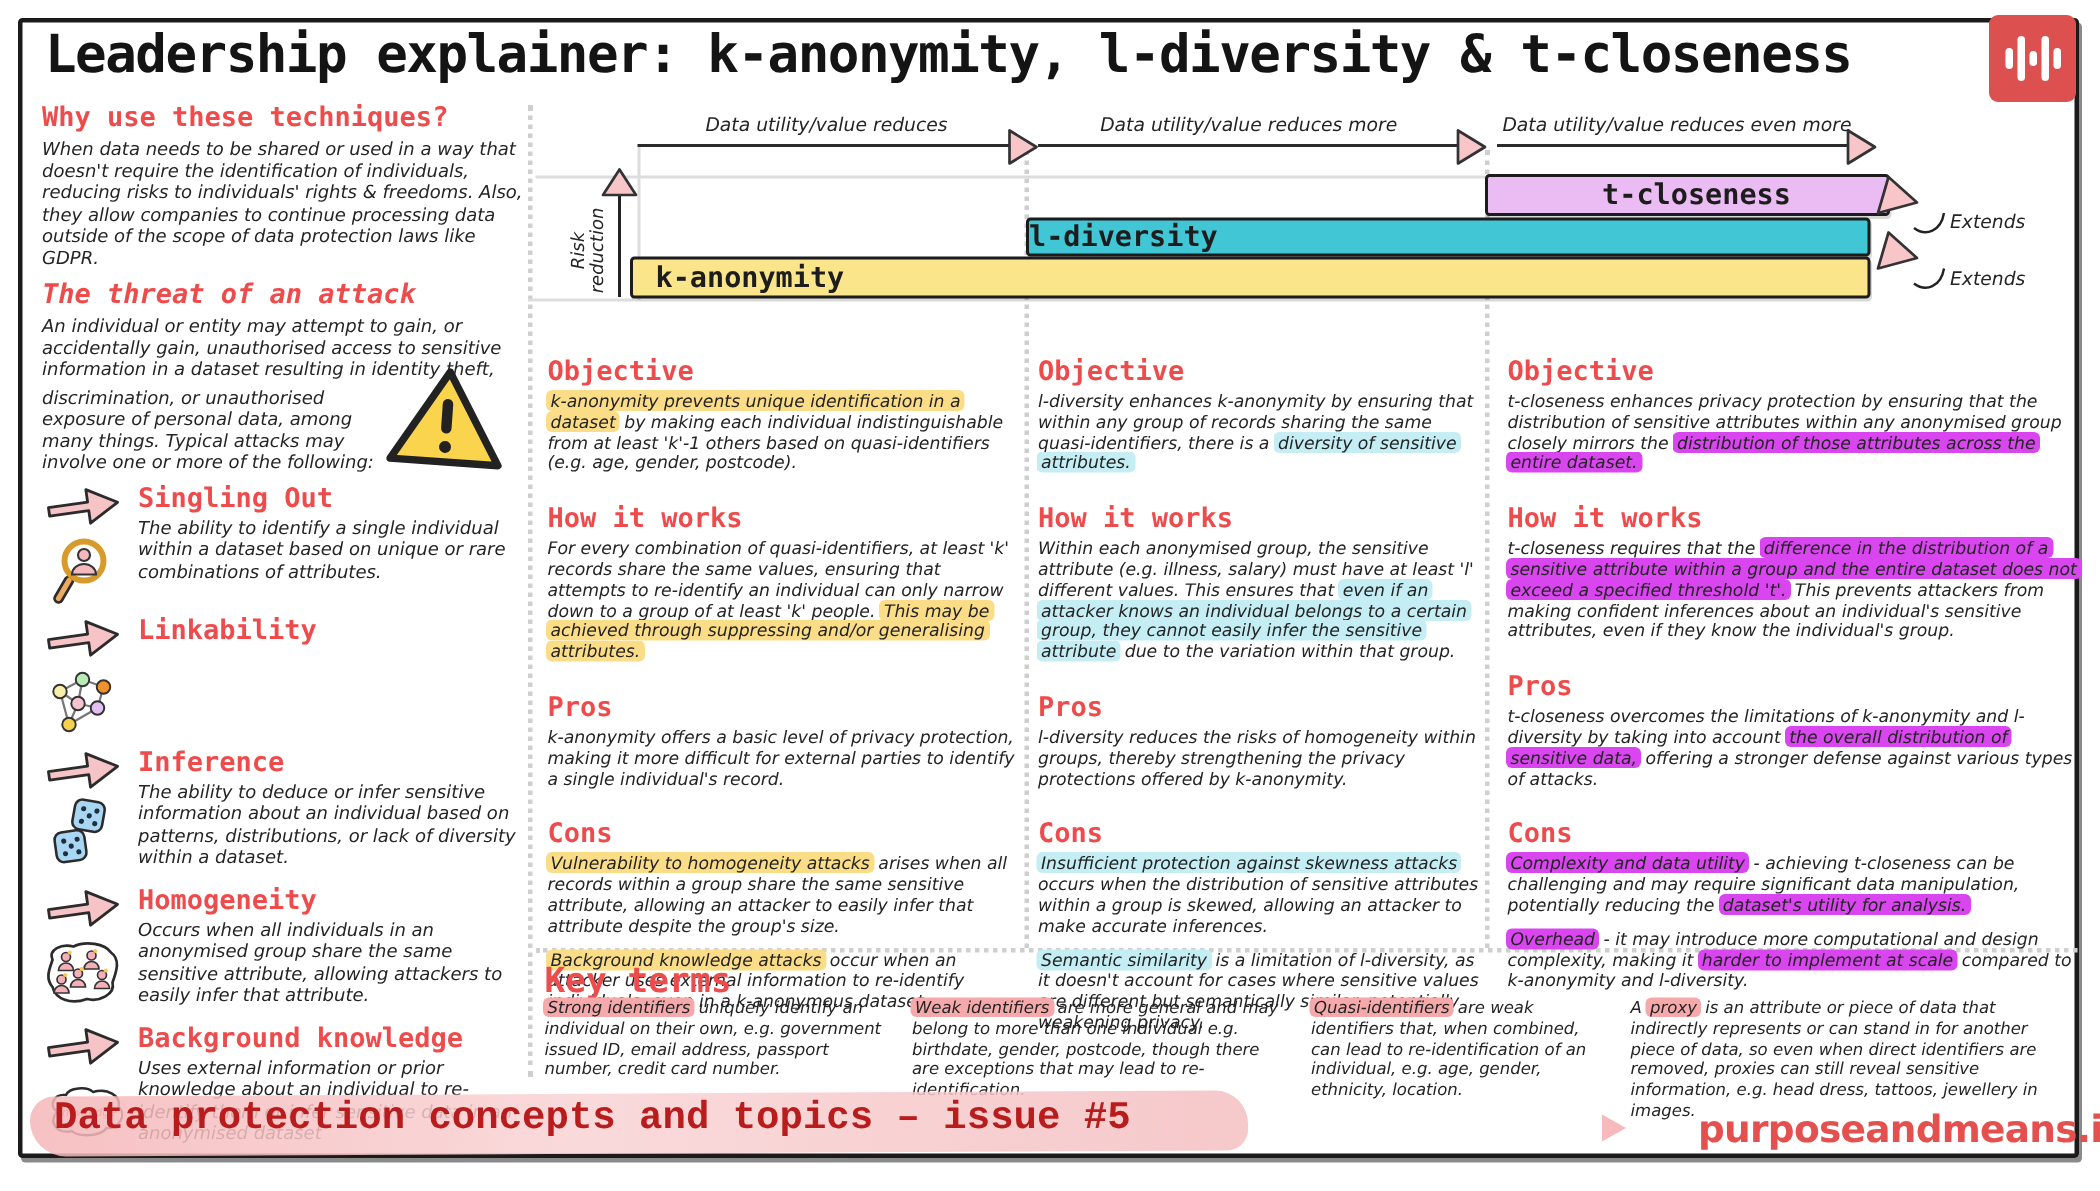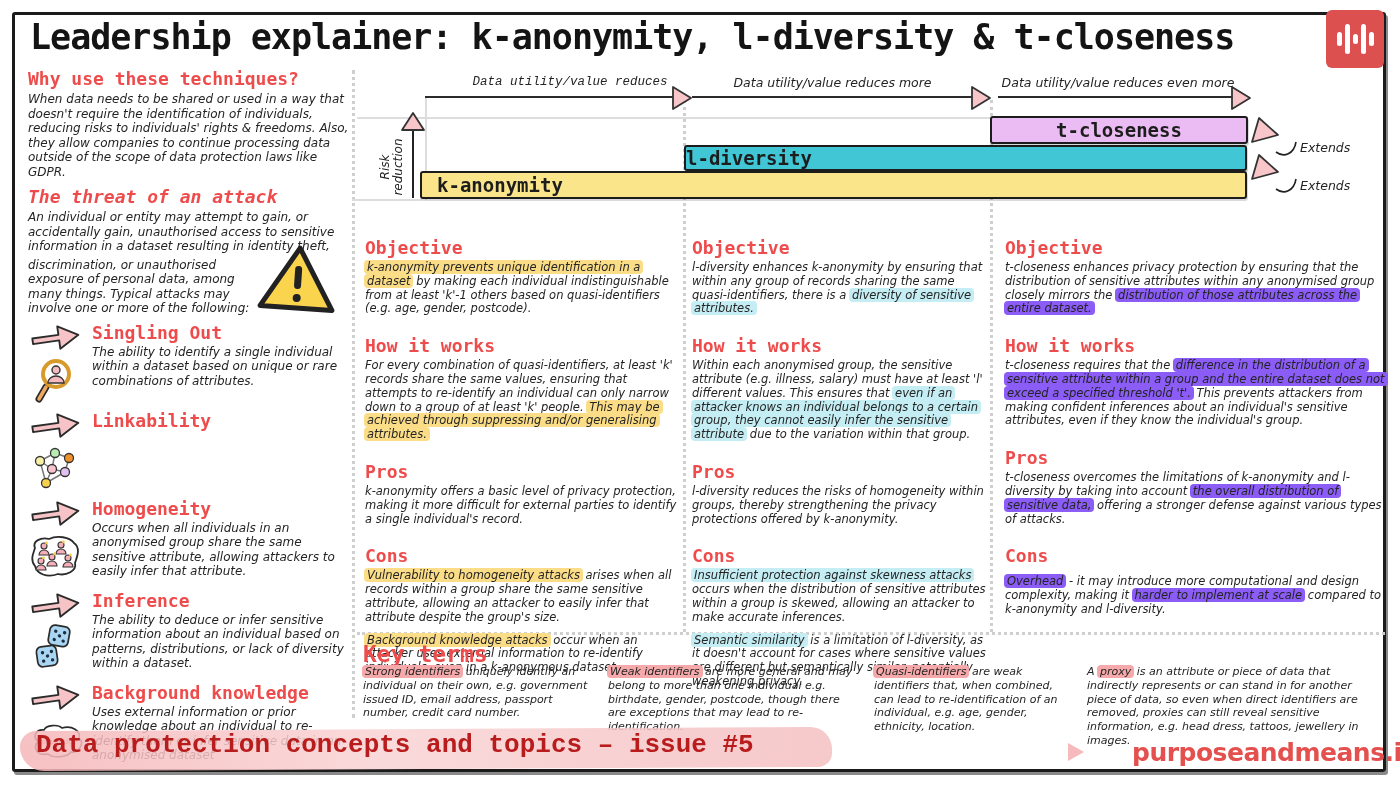--- a/index.html
+++ b/index.html
@@ -11,21 +11,21 @@
   .mono{font-family:"DejaVu Sans Mono",monospace;font-weight:bold;}
   .hand{font-family:"DejaVu Sans",sans-serif;font-style:italic;color:#242424;}
   .red-head{font-family:"DejaVu Sans Mono",monospace;font-weight:bold;color:#EE4C4C;margin:0;}
   #title{position:absolute;left:30px;top:17px;width:1295px;font-size:35px;letter-spacing:-1px;
          color:#141414;white-space:nowrap;}
   
   .hl{border-radius:4px;padding:0 3px;margin:0 -1px;
       -webkit-box-decoration-break:clone;box-decoration-break:clone;}
   .hl-yellow{background:#FBDD88;}
   .hl-cyan{background:#C4EDF4;}
-  .hl-purple{background:#8b5cf6;}
+  .hl-purple{background:#d946ef;}
   .hl-pink{background:#F5A9AA;}
   
   #sidebar{position:absolute;left:28px;top:68px;width:322px;}
   #sidebar h2{font-size:18px;margin:0 0 3px 0;}
   #sidebar p{font-size:12px;line-height:14.5px;margin:0 0 4px 0;}
   .threat-wrap{position:relative;}
   .threat-narrow{width:225px;}
   .warn-tri{position:absolute;left:228px;top:-16px;}
   .attacks{margin-top:6px;display:flex;flex-direction:column;gap:7px;}
   .attack{display:flex;}
@@ -131,20 +131,50 @@
             <circle cx="10" cy="16" r="4.5" fill="#F8EFA6" stroke="#333" stroke-width="1.3"></circle>
             <circle cx="25" cy="8" r="4.5" fill="#B9EBB4" stroke="#333" stroke-width="1.3"></circle>
             <circle cx="39" cy="13" r="4.5" fill="#F0922B" stroke="#333" stroke-width="1.3"></circle>
             <circle cx="22" cy="24" r="4.5" fill="#F6C3CF" stroke="#333" stroke-width="1.3"></circle>
             <circle cx="35" cy="27" r="4.5" fill="#E3C0F2" stroke="#333" stroke-width="1.3"></circle>
             <circle cx="16" cy="38" r="4.5" fill="#F5D14E" stroke="#333" stroke-width="1.3"></circle>
           </svg>
         </div>
         <div class="attack-body">
           <h3 class="red-head">Linkability</h3>
+        </div>
+      </div>
+
+      <div class="attack">
+        <div class="attack-icons">
+          <svg width="56" height="32" viewBox="0 0 56 34">
+              <polygon points="3,14 31,14 31,5 52,17 31,29 31,20 3,20" fill="#F6C3C6" stroke="#2b2b2b" stroke-width="2" stroke-linejoin="round" transform="rotate(-8 28 17)"></polygon>
+            </svg>
+          <svg width="46" height="46" viewBox="0 0 46 46" style="margin:2px 0 0 4px;">
+            <g transform="rotate(10 28 12)">
+              <rect x="17" y="2" width="20" height="20" rx="5" fill="#A9D7F3" stroke="#2b2b2b" stroke-width="1.7"></rect>
+              <circle cx="23" cy="8" r="1.7" fill="#1f2d3d"></circle>
+                <circle cx="32" cy="8" r="1.7" fill="#1f2d3d"></circle>
+              <circle cx="27.5" cy="12" r="1.7" fill="#1f2d3d"></circle>
+              <circle cx="23" cy="16.5" r="1.7" fill="#1f2d3d"></circle>
+                <circle cx="32" cy="16.5" r="1.7" fill="#1f2d3d"></circle>
+            </g>
+            <g transform="rotate(-8 16 32)">
+              <rect x="5" y="22" width="20" height="20" rx="5" fill="#A9D7F3" stroke="#2b2b2b" stroke-width="1.7"></rect>
+              <circle cx="11" cy="28" r="1.7" fill="#1f2d3d"></circle>
+                <circle cx="20" cy="28" r="1.7" fill="#1f2d3d"></circle>
+              <circle cx="15.5" cy="32" r="1.7" fill="#1f2d3d"></circle>
+              <circle cx="11" cy="36.5" r="1.7" fill="#1f2d3d"></circle>
+                <circle cx="20" cy="36.5" r="1.7" fill="#1f2d3d"></circle>
+            </g>
+          </svg>
+        </div>
+        <div class="attack-body">
+          <h3 class="red-head">Inference</h3>
+          <p class="hand">The ability to deduce or infer sensitive information about an individual based on patterns, distributions, or lack of diversity within a dataset.</p>
         </div>
       </div>
 
       <div class="attack">
         <div class="attack-icons">
           <svg width="56" height="32" viewBox="0 0 56 34">
               <polygon points="3,14 31,14 31,5 52,17 31,29 31,20 3,20" fill="#F6C3C6" stroke="#2b2b2b" stroke-width="2" stroke-linejoin="round" transform="rotate(-8 28 17)"></polygon>
             </svg>
           <svg width="54" height="46" viewBox="0 0 54 46" style="margin:3px 0 0 0;">
             <path d="M7,15 C4,8 13,4 21,6 C29,2 42,4 46,10 C53,15 49,24 47,30 C49,38 38,43 30,41 C19,45 9,41 7,33 C2,27 5,21 7,15 Z" fill="#fff" stroke="#2b2b2b" stroke-width="1.8"></path>
@@ -171,71 +201,41 @@
           <h3 class="red-head">Homogeneity</h3>
           <p class="hand">Occurs when all individuals in an anonymised group share the same sensitive attribute, allowing attackers to easily infer that attribute.</p>
         </div>
       </div>
 
       <div class="attack">
         <div class="attack-icons">
           <svg width="56" height="32" viewBox="0 0 56 34">
               <polygon points="3,14 31,14 31,5 52,17 31,29 31,20 3,20" fill="#F6C3C6" stroke="#2b2b2b" stroke-width="2" stroke-linejoin="round" transform="rotate(-8 28 17)"></polygon>
             </svg>
-          <svg width="46" height="46" viewBox="0 0 46 46" style="margin:2px 0 0 4px;">
-            <g transform="rotate(10 28 12)">
-              <rect x="17" y="2" width="20" height="20" rx="5" fill="#A9D7F3" stroke="#2b2b2b" stroke-width="1.7"></rect>
-              <circle cx="23" cy="8" r="1.7" fill="#1f2d3d"></circle>
-                <circle cx="32" cy="8" r="1.7" fill="#1f2d3d"></circle>
-              <circle cx="27.5" cy="12" r="1.7" fill="#1f2d3d"></circle>
-              <circle cx="23" cy="16.5" r="1.7" fill="#1f2d3d"></circle>
-                <circle cx="32" cy="16.5" r="1.7" fill="#1f2d3d"></circle>
-            </g>
-            <g transform="rotate(-8 16 32)">
-              <rect x="5" y="22" width="20" height="20" rx="5" fill="#A9D7F3" stroke="#2b2b2b" stroke-width="1.7"></rect>
-              <circle cx="11" cy="28" r="1.7" fill="#1f2d3d"></circle>
-                <circle cx="20" cy="28" r="1.7" fill="#1f2d3d"></circle>
-              <circle cx="15.5" cy="32" r="1.7" fill="#1f2d3d"></circle>
-              <circle cx="11" cy="36.5" r="1.7" fill="#1f2d3d"></circle>
-                <circle cx="20" cy="36.5" r="1.7" fill="#1f2d3d"></circle>
-            </g>
-          </svg>
-        </div>
-        <div class="attack-body">
-          <h3 class="red-head">Inference</h3>
-          <p class="hand">The ability to deduce or infer sensitive information about an individual based on patterns, distributions, or lack of diversity within a dataset.</p>
-        </div>
-      </div>
-
-      <div class="attack">
-        <div class="attack-icons">
-          <svg width="56" height="32" viewBox="0 0 56 34">
-              <polygon points="3,14 31,14 31,5 52,17 31,29 31,20 3,20" fill="#F6C3C6" stroke="#2b2b2b" stroke-width="2" stroke-linejoin="round" transform="rotate(-8 28 17)"></polygon>
-            </svg>
           <svg width="58" height="38" viewBox="0 0 58 38" style="margin:8px 0 0 0;">
             <path d="M10,19 C4,15 8,7 16,8 C18,3 30,2 34,6 C44,3 53,9 51,16 C57,21 51,31 43,30 C39,36 24,36 20,32 C10,34 4,27 10,19 Z" fill="#fff" stroke="#2b2b2b" stroke-width="1.6"></path>
             <text x="29" y="22" text-anchor="middle" font-size="7.5" font-style="italic" fill="#E4504E">Knowledge</text>
           </svg>
         </div>
         <div class="attack-body">
           <h3 class="red-head">Background knowledge</h3>
           <p class="hand">Uses external information or prior knowledge about an individual to re-identify them or infer sensitive data in an anonymised dataset</p>
         </div>
       </div>
 
     </div>
   </div>
 
   <div class="dotted-v" style="left:352px;top:70px;height:648px;"></div>
   <div class="dotted-v" style="left:683px;top:100px;height:532px;"></div>
   <div class="dotted-v" style="left:990px;top:100px;height:532px;"></div>
   <div class="dotted-h" style="left:357px;top:632px;width:1028px;"></div>
 
   <div>
-    <div class="diag-label hand" style="left:444px;top:75px;width:252px;font-family:Liberation Mono, monospace;">Data utility/value reduces</div>
+    <div class="diag-label hand" style="left:425px;top:75px;width:252px;">Data utility/value reduces</div>
     <div class="diag-label hand" style="left:690px;top:75px;width:285px;">Data utility/value reduces more</div>
     <div class="diag-label hand" style="left:992px;top:75px;width:252px;">Data utility/value reduces even more</div>
 
     <div class="diag-line" style="left:425px;top:96px;width:248px;"></div>
     <div class="abs" style="left:671px;top:85px;">
         <svg width="22" height="26" viewBox="0 0 22 26">
           <polygon points="2,2 2,24 20,13" fill="#F8C6C9" stroke="#333" stroke-width="1.8" stroke-linejoin="round"></polygon>
         </svg>
       </div>
     <div class="diag-line" style="left:692px;top:96px;width:280px;"></div>
@@ -256,21 +256,21 @@
     <div class="faint" style="left:352px;top:199px;width:70px;height:1.5px;"></div>
 
     <div class="abs" style="left:412px;top:130px;width:0;height:68px;border-left:2.5px solid #222;"></div>
     <div class="abs" style="left:400px;top:111px;">
         <svg width="26" height="21" viewBox="0 0 26 21">
           <polygon points="2,19 24,19 13,2" fill="#F8C6C9" stroke="#333" stroke-width="1.8" stroke-linejoin="round"></polygon>
         </svg>
       </div>
     <div class="risk-label hand">Risk reduction</div>
 
-    <div class="bar" style="left:990px;top:116px;width:254px;height:24px;background:#EABCF3;justify-content:center;">
+    <div class="bar" style="left:990px;top:116px;width:254px;height:24px;background:#EABCF3;justify-content:center;padding-left:12px;">
       <span>t-closeness</span>
     </div>
     <div class="bar" style="left:684px;top:145px;width:559px;height:22px;background:#41C6D6;">
       <span style="display:inline-block;width:300px;">l-diversity</span>
     </div>
     <div class="bar" style="left:420px;top:171px;width:823px;height:24px;background:#FAE58A;padding-left:0;">
       <span style="padding-left:15px;">k-anonymity</span>
     </div>
 
     <div class="abs" style="left:1250px;top:116px;">
@@ -314,20 +314,21 @@
   </div>
 
   <div id="col3" class="col">
     <h3 class="red-head">Objective</h3>
     <p class="hand"><span>t-closeness enhances privacy protection by ensuring that the distribution of sensitive attributes within any anonymised group closely mirrors the </span><span class="hl hl-purple">distribution of those attributes across the entire dataset.</span></p>
     <h3 class="red-head">How it works</h3>
     <p class="hand"><span>t-closeness requires that the </span><span class="hl hl-purple">difference in the distribution of a sensitive attribute within a group and the entire dataset does not exceed a specified threshold 't'.</span><span> This prevents attackers from making confident inferences about an individual's sensitive attributes, even if they know the individual's group.</span></p>
     <h3 class="red-head">Pros</h3>
     <p class="hand"><span>t-closeness overcomes the limitations of k-anonymity and l-diversity by taking into account </span><span class="hl hl-purple">the overall distribution of sensitive data,</span><span> offering a stronger defense against various types of attacks.</span></p>
     <h3 class="red-head">Cons</h3>
+    <p class="hand"><span class="hl hl-purple">Complexity and data utility</span><span> - achieving t-closeness can be challenging and may require significant data manipulation, potentially reducing the </span><span class="hl hl-purple">dataset's utility for analysis.</span></p>
     <p class="hand second"><span class="hl hl-purple">Overhead</span><span> - it may introduce more computational and design complexity, making it </span><span class="hl hl-purple">harder to implement at scale</span><span> compared to k-anonymity and l-diversity.</span></p>
   </div>
 
   <h3 id="keyterms-head" class="red-head">Key terms</h3>
   <div class="term" style="left:363px;width:234px;"><span class="hl hl-pink">Strong identifiers</span><span> uniquely identify an individual on their own, e.g. government issued ID, email address, passport number, credit card number.</span></div>
   <div class="term" style="left:608px;width:248px;"><span class="hl hl-pink">Weak identifiers</span><span> are more general and may belong to more than one individual e.g. birthdate, gender, postcode, though there are exceptions that may lead to re-identification.</span></div>
   <div class="term" style="left:874px;width:200px;"><span class="hl hl-pink">Quasi-identifiers</span><span> are weak identifiers that, when combined, can lead to re-identification of an individual, e.g. age, gender, ethnicity, location.</span></div>
   <div class="term" style="left:1087px;width:296px;"><span>A </span><span class="hl hl-pink">proxy</span><span> is an attribute or piece of data that indirectly represents or can stand in for another piece of data, so even when direct identifiers are removed, proxies can still reveal sensitive information, e.g. head dress, tattoos, jewellery in images.</span></div>
 
   <div id="footer-swash"></div>

